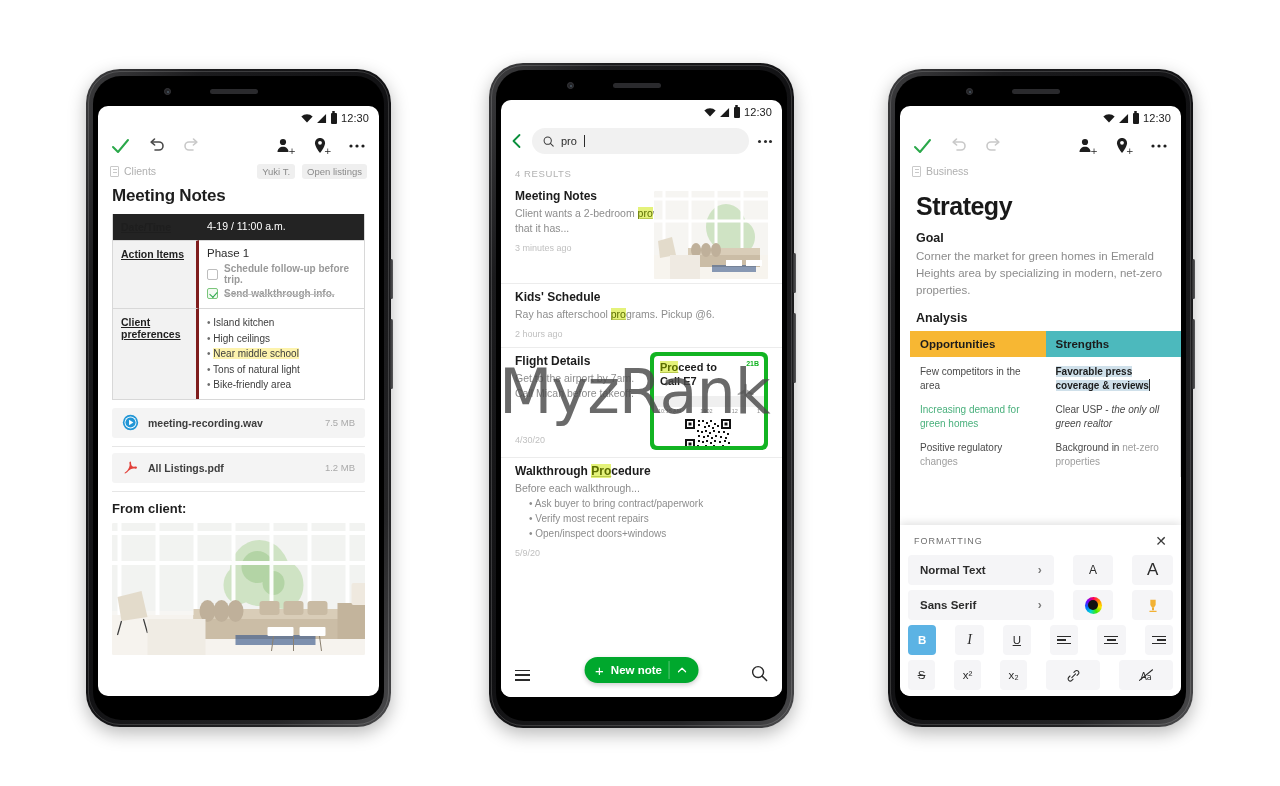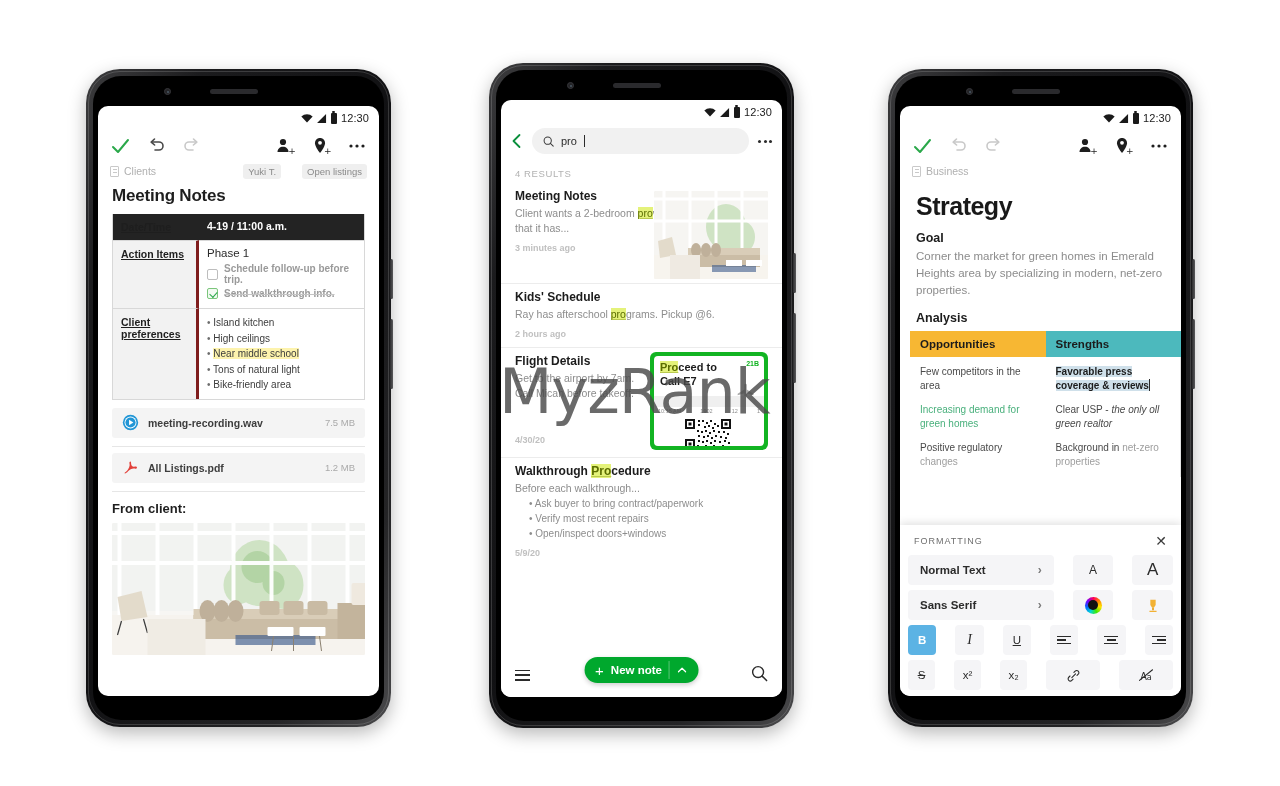--- a/index.html
+++ b/index.html
@@ -60,37 +60,37 @@
     display:flex; align-items:center; padding:6px 12px 2px 12px; height:32px;
   }
   .nt-left{ display:flex; gap:16px; align-items:center; }
   .nt-right{ margin-left:auto; display:flex; gap:16px; align-items:center; }
   .tb-ico{ width:20px; height:20px; display:block; }
 
   .tagbar{
     display:flex; align-items:center; padding:0 12px; height:22px; gap:5px;
     font-size:10.5px; color:#b0b0b0;
   }
-  .tagbar .tags{ margin-left:auto; display:flex; gap:21px; }
+  .tagbar .tags{ margin-left:auto; display:flex; gap:7px; }
   .chip{
     background:#efefef; color:#8a8a8a; border-radius:3px;
     padding:2px 5px; font-size:9.5px; white-space:nowrap;
   }
   .tag-ico{ width:9px; height:11px; border:1.2px solid #c9c9c9; border-radius:1px; position:relative;}
   .tag-ico::after{content:"";position:absolute;left:2px;top:2px;width:4px;height:1px;background:#c9c9c9;box-shadow:0 3px 0 #c9c9c9;}
 
   
   .p1 .title{
     font-size:17px; font-weight:700; color:#1e1e1e;
     padding:4px 14px 8px 14px; letter-spacing:-.2px;
   }
   .tbl{ margin:0 14px; border:1px solid #d8d8d8; border-top:none; }
   .tbl-row{ display:flex; }
   .tbl-hdr{ background:#232323; color:#fff; }
-  .tbl-hdr .c1, .tbl-hdr .c2{ border-color:#232323;font-weight:bold; }
+  .tbl-hdr .c1, .tbl-hdr .c2{ border-color:#232323; }
   .c1{ width:86px; flex:0 0 86px; padding:7px 8px; font-size:10.5px; font-weight:700;
        color:#1e1e1e; background:#f2f2f2; border-right:3px solid #7f1d1d;text-decoration:underline; }
   .c2{ flex:1 1 auto; padding:6px 8px; font-size:10.5px; color:#3a3a3a; background:#fff; }
   .tbl-hdr .c1{ background:#232323; font-weight:700; font-size:10.5px; }
   .tbl-hdr .c2{ background:#232323; color:#fff; }
   .tbl-row + .tbl-row .c1,.tbl-row + .tbl-row .c2{ border-top:1px solid #d8d8d8; }
   .phase{ font-size:11.5px; color:#2b2b2b; margin-bottom:4px; }
   .chk-line{ display:flex; align-items:center; gap:6px; font-size:10px; color:#9a9a9a; margin:3px 0;font-weight:bold; }
   .chk{ width:11px;height:11px;border:1.3px solid #bdbdbd;border-radius:2px;flex:0 0 11px; background:#fff;}
   .chk.on{ border-color:#7bc67b; background:#f2faf2; position:relative; }
@@ -119,21 +119,21 @@
     display:flex; align-items:center; gap:7px; padding:0 11px;
   }
   .search-field .q{ font-size:11px; color:#2b2b2b; }
   .caret{ width:1px; height:12px; background:#2b2b2b; }
   .dots{ display:flex; gap:2.5px; margin-left:2px; }
   .dots i{ width:3px;height:3px;border-radius:50%;background:#2b2b2b;display:block;}
   .res-count{ font-size:9.5px; color:#b2b2b2; letter-spacing:.6px; padding:6px 14px 4px 14px; }
   .res{ padding:6px 14px 8px 14px; border-top:1px solid #ececec; position:relative; }
   .res-title{ font-size:12px; font-weight:700; color:#1c1c1c; margin-bottom:3px; }
   .res-body{ font-size:10.5px; color:#8d8d8d; line-height:15px; max-width:165px; }
-  .res-time{ font-size:9px; color:#c0c0c0; margin-top:7px;font-weight:bold; }
+  .res-time{ font-size:9px; color:#c0c0c0; margin-top:7px; }
   .hl2{ background:#e4f27a; color:#5b6d00; text-decoration:underline; text-decoration-color:#b9c94f;}
   .thumb{ position:absolute; right:14px; top:8px; width:114px; height:88px;
           border-radius:2px; overflow:hidden; background:#efeee9; }
   .bullets2{ font-size:10px; color:#8d8d8d; line-height:15px; padding-left:14px; }
   .bullets2 div::before{ content:"• "; }
   .fab-bar{
     position:absolute; left:0; right:0; bottom:0; height:44px; background:#fff;
     display:flex; align-items:center; padding:0 14px;
   }
   .ham{ width:15px;height:11px; display:flex; flex-direction:column; justify-content:space-between; }

